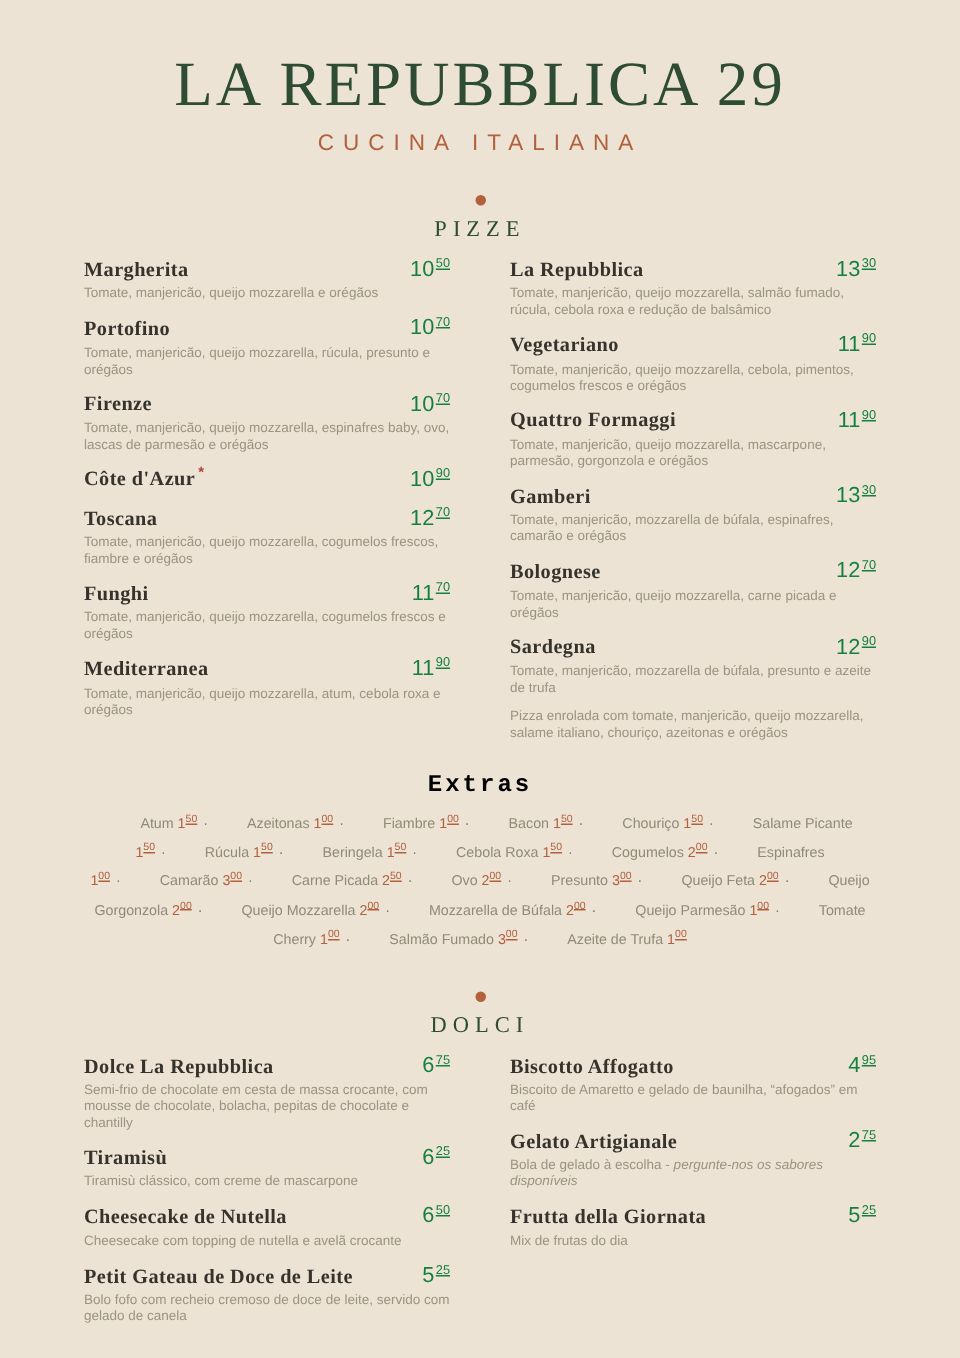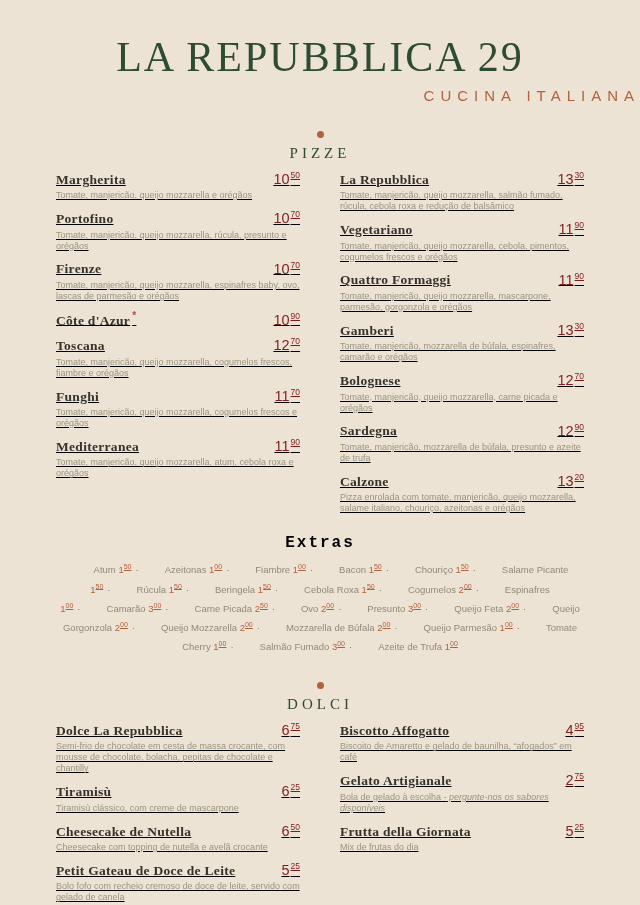--- a/index.html
+++ b/index.html
@@ -9,41 +9,41 @@
     font-family:"Liberation Sans",sans-serif;
     margin:0 auto;
   }
   
   .header{text-align:center;padding-top:36px;}
   .title{
     font-family:"Liberation Serif",serif;font-weight:400;
     font-size:42px;letter-spacing:2px;color:#2e4b33;line-height:1;
   }
   .subtitle{
-    margin-top:9px;font-size:15px;letter-spacing:6px;color:#b2613d;text-align:right;
+    margin-top:9px;font-size:15px;letter-spacing:6px;color:#b2613d;
   }
   
   .section-head{text-align:center;margin-top:20px;}
   .dot{width:7px;height:7px;border-radius:50%;background:#b2613d;display:inline-block;}
   .section-label{
     display:block;margin-top:3px;
     font-family:"Liberation Serif",serif;font-weight:400;
     font-size:15px;letter-spacing:4px;color:#2e4b33;
   }
   
-  .menu-grid{width:528px;margin:8px auto 0;display:flex;gap:40px;text-decoration:underline;}
+  .menu-grid{width:528px;margin:8px auto 0;display:flex;gap:40px;}
   .col{flex:1;min-width:0;}
   .item{margin-bottom:8px;}
   .item-head{display:flex;justify-content:space-between;align-items:baseline;}
   .item-name{
     font-family:"Liberation Serif",serif;font-weight:700;
     font-size:13.5px;color:#36332c;letter-spacing:.3px;
   }
   .spicy-star{color:#b2443a;font-size:10px;vertical-align:super;margin-left:2px;font-family:"Liberation Sans",sans-serif;}
-  .price{color:#7f1d1d;font-size:14.5px;white-space:nowrap;font-weight:400;}
+  .price{color:#15803d;font-size:14.5px;white-space:nowrap;font-weight:400;}
   .price .cents{font-size:8.5px;vertical-align:super;text-decoration:underline;margin-left:1px;}
   .item-desc{font-size:9px;line-height:11px;color:#9a9480;margin-top:2.5px;}
   .item-desc i{font-style:italic;}
   
   .extras{text-align:center;margin-top:12px;}
   .extras-label{
     font-family:Liberation Mono, monospace;font-weight:700;
     font-size:16px;letter-spacing:2px;color:#000000;
   }
   .extras-body{width:540px;margin:7px auto 0;font-size:9.5px;line-height:16px;color:#908a78;}
@@ -166,24 +166,20 @@
 
   <div class="item">
     <div class="item-head">
       <span class="item-name"><span>Sardegna</span></span>
       <span class="price"><span>12</span><span class="cents">90</span></span>
     </div>
     <div class="item-desc">Tomate, manjericão, mozzarella de búfala, presunto e azeite de trufa</div>
   </div>
 
   <div class="item">
-    <div class="item-head">
-      <span class="item-name"><span>Calzone</span></span>
-      <span class="price"><span>13</span><span class="cents">20</span></span>
-    </div>
     <div class="item-desc">Pizza enrolada com tomate, manjericão, queijo mozzarella, salame italiano, chouriço, azeitonas e orégãos</div>
   </div>
 </div>
   </div>
 
   <div class="extras">
     <div class="extras-label">Extras</div>
     <div class="extras-body" id="extras-body"><span><span class="extra-name">Atum </span><span class="extra-price"><span>1</span><span class="cents">50</span></span></span><span class="sep">·</span><span><span class="extra-name">Azeitonas </span><span class="extra-price"><span>1</span><span class="cents">00</span></span></span><span class="sep">·</span><span><span class="extra-name">Fiambre </span><span class="extra-price"><span>1</span><span class="cents">00</span></span></span><span class="sep">·</span><span><span class="extra-name">Bacon </span><span class="extra-price"><span>1</span><span class="cents">50</span></span></span><span class="sep">·</span><span><span class="extra-name">Chouriço </span><span class="extra-price"><span>1</span><span class="cents">50</span></span></span><span class="sep">·</span><span><span class="extra-name">Salame Picante </span><span class="extra-price"><span>1</span><span class="cents">50</span></span></span><span class="sep">·</span><span><span class="extra-name">Rúcula </span><span class="extra-price"><span>1</span><span class="cents">50</span></span></span><span class="sep">·</span><span><span class="extra-name">Beringela </span><span class="extra-price"><span>1</span><span class="cents">50</span></span></span><span class="sep">·</span><span><span class="extra-name">Cebola Roxa </span><span class="extra-price"><span>1</span><span class="cents">50</span></span></span><span class="sep">·</span><span><span class="extra-name">Cogumelos </span><span class="extra-price"><span>2</span><span class="cents">00</span></span></span><span class="sep">·</span><span><span class="extra-name">Espinafres </span><span class="extra-price"><span>1</span><span class="cents">00</span></span></span><span class="sep">·</span><span><span class="extra-name">Camarão </span><span class="extra-price"><span>3</span><span class="cents">00</span></span></span><span class="sep">·</span><span><span class="extra-name">Carne Picada </span><span class="extra-price"><span>2</span><span class="cents">50</span></span></span><span class="sep">·</span><span><span class="extra-name">Ovo </span><span class="extra-price"><span>2</span><span class="cents">00</span></span></span><span class="sep">·</span><span><span class="extra-name">Presunto </span><span class="extra-price"><span>3</span><span class="cents">00</span></span></span><span class="sep">·</span><span><span class="extra-name">Queijo Feta </span><span class="extra-price"><span>2</span><span class="cents">00</span></span></span><span class="sep">·</span><span><span class="extra-name">Queijo Gorgonzola </span><span class="extra-price"><span>2</span><span class="cents">00</span></span></span><span class="sep">·</span><span><span class="extra-name">Queijo Mozzarella </span><span class="extra-price"><span>2</span><span class="cents">00</span></span></span><span class="sep">·</span><span><span class="extra-name">Mozzarella de Búfala </span><span class="extra-price"><span>2</span><span class="cents">00</span></span></span><span class="sep">·</span><span><span class="extra-name">Queijo Parmesão </span><span class="extra-price"><span>1</span><span class="cents">00</span></span></span><span class="sep">·</span><span><span class="extra-name">Tomate Cherry </span><span class="extra-price"><span>1</span><span class="cents">00</span></span></span><span class="sep">·</span><span><span class="extra-name">Salmão Fumado </span><span class="extra-price"><span>3</span><span class="cents">00</span></span></span><span class="sep">·</span><span><span class="extra-name">Azeite de Trufa </span><span class="extra-price"><span>1</span><span class="cents">00</span></span></span></div>
   </div>
 

